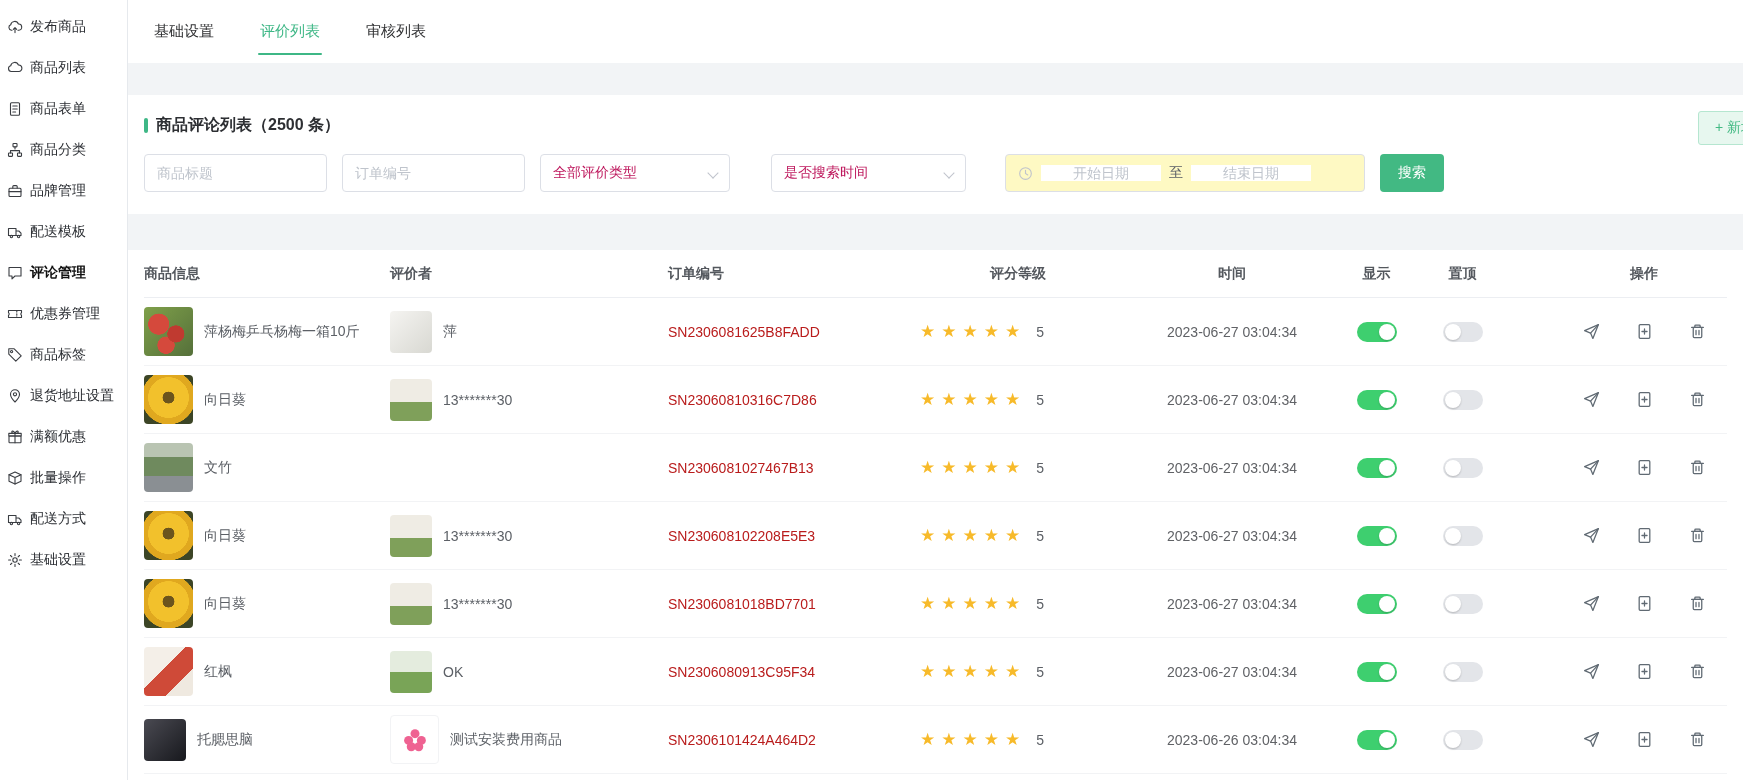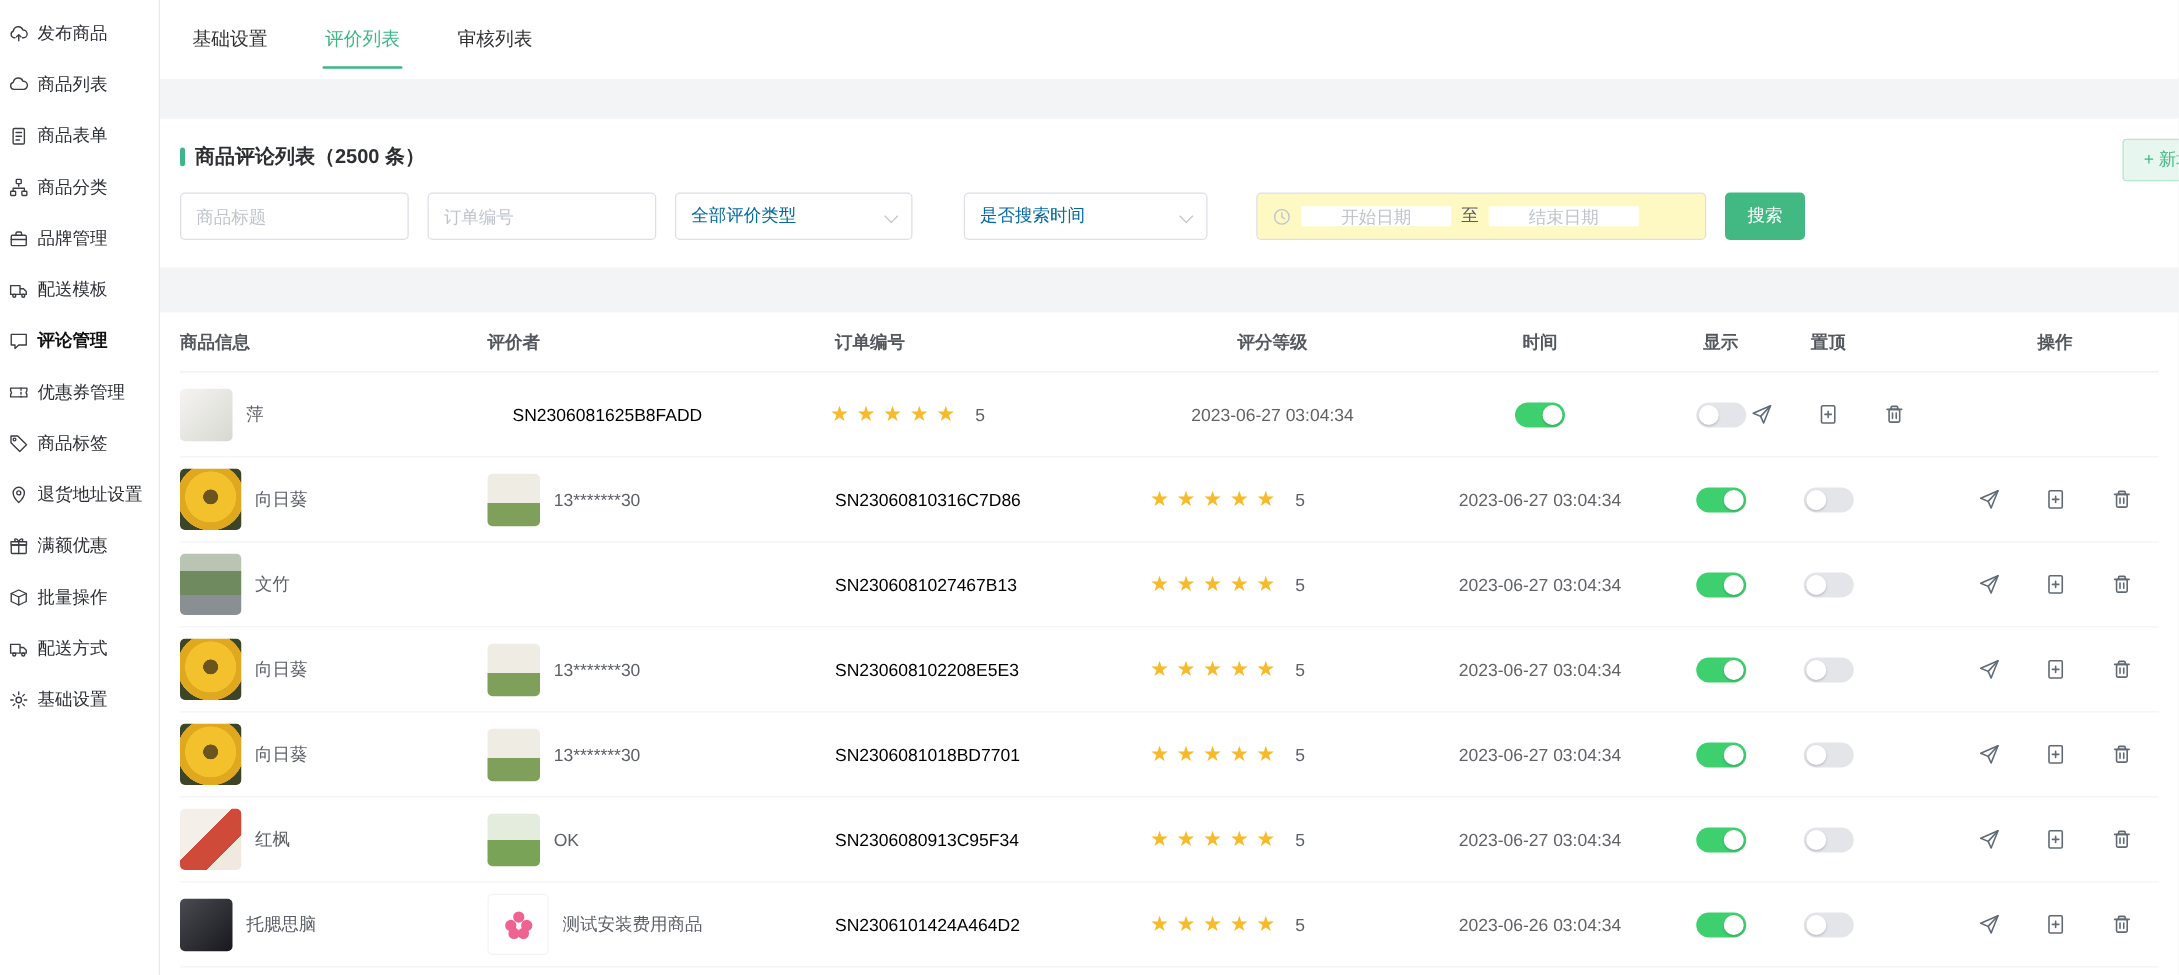--- a/index.html
+++ b/index.html
@@ -65,21 +65,21 @@
   .f-input {
     height:38px; border:1px solid #dcdfe6; border-radius:4px;
     padding:0 12px; font-size:14px; color:#5a5e66; outline:none;
     font-family:inherit;
   }
   .f-input::placeholder { color:#bfc4cc; }
   .f-input.w1 { width:183px; }
   .f-input.w2 { width:183px; }
   .select {
     height:38px; border:1px solid #dcdfe6; border-radius:4px;
-    display:flex; align-items:center; padding:0 12px; color:#0369a1;
+    display:flex; align-items:center; padding:0 12px; color:#be185d;
     position:relative; cursor:pointer; background:#fff;
   }
   .select.w3 { width:190px; }
   .select.w4 { width:195px;margin-left:26px; }
   .caret {
     position:absolute; right:12px; top:14px; width:8px; height:8px;
     border-right:1.4px solid #c0c4cc; border-bottom:1.4px solid #c0c4cc;
     transform:rotate(45deg); transform-origin:center;
   }
   .daterange {
@@ -108,21 +108,21 @@
   .th.c, .cell.c { text-align:center; }
   .th.order-h { padding-left:20px; }
   .trow { height:68px; border-bottom:1px solid #f2f3f5; }
   .cell { min-width:0; }
   .cell.product, .cell.reviewer { display:flex; align-items:center; gap:11px; }
   .pimg { width:49px; height:49px; border-radius:4px; flex:none; }
   .pname { font-size:14px; color:#5c6066; white-space:nowrap; overflow:hidden; }
   .avatar { width:42px; height:42px; border-radius:4px; flex:none; }
   .rname { font-size:14px; color:#5c6066; }
   .cell.order { padding-left:20px; }
-  .cell.order a { color:#000000; text-decoration:none; font-size:14px; cursor:pointer; }
+  .cell.order a { color:#b91c1c; text-decoration:none; font-size:14px; cursor:pointer; }
   .cell.rating { display:flex; align-items:center; padding-left:16px; gap:10px; }
   .stars { color:#f7ba2a; font-size:17px; letter-spacing:6px; line-height:1; }
   .rate-num { color:#5c6066; font-size:14px; }
   .cell.time { text-align:center; color:#606266; font-size:14px; }
   .cell.toggle-cell { display:flex; justify-content:center; }
 
   .switch {
     width:40px; height:20px; border-radius:10px; background:#e3e5e9;
     position:relative; cursor:pointer; transition:background .2s;
   }
@@ -343,20 +343,24 @@
         <div class="th">评价者</div>
         <div class="th order-h">订单编号</div>
         <div class="th c">评分等级</div>
         <div class="th c">时间</div>
         <div class="th c">显示</div>
         <div class="th c">置顶</div>
         <div class="th c">操作</div>
       </div>
 
       <div class="row trow">
+        <div class="cell product">
+          <div class="pimg pi-berry"></div>
+          <span class="pname">萍杨梅乒乓杨梅一箱10斤</span>
+        </div>
         <div class="cell reviewer">
           <div class="avatar av-cat"></div>
           <span class="rname">萍</span>
         </div>
         <div class="cell order"><a>SN2306081625B8FADD</a></div>
         <div class="cell rating">
           <span class="stars">★★★★★</span>
           <span class="rate-num">5</span>
         </div>
         <div class="cell time">2023-06-27 03:04:34</div>

